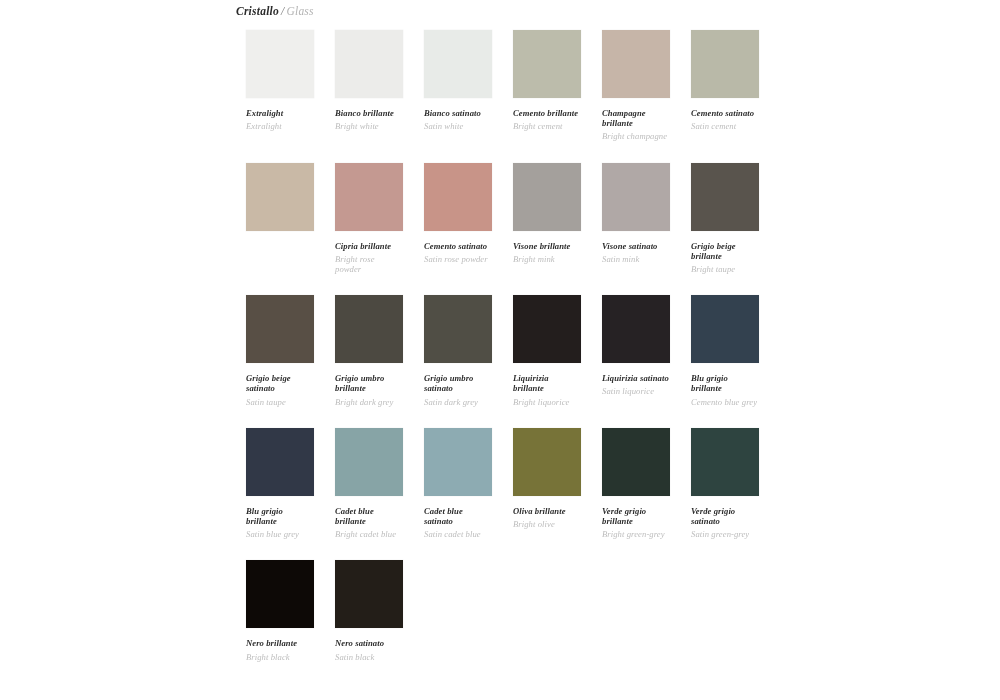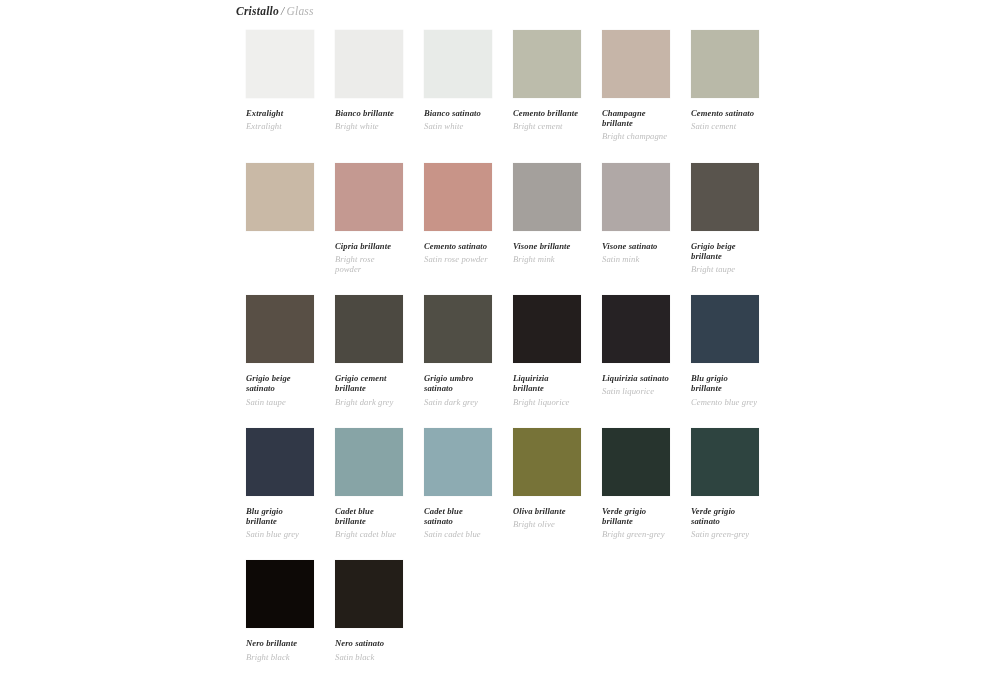--- a/index.html
+++ b/index.html
@@ -177,21 +177,21 @@
       <div class="swatch-card">
         <div class="swatch-chip" style="background-color: rgb(88, 79, 69);"></div>
         <div class="swatch-labels">
           <div class="swatch-name-it">Grigio beige satinato</div>
           <div class="swatch-name-en">Satin taupe</div>
         </div>
       </div>
       <div class="swatch-card">
         <div class="swatch-chip" style="background-color: rgb(76, 73, 65);"></div>
         <div class="swatch-labels">
-          <div class="swatch-name-it">Grigio cement brillante</div>
+          <div class="swatch-name-it">Grigio umbro brillante</div>
           <div class="swatch-name-en">Bright dark grey</div>
         </div>
       </div>
       <div class="swatch-card">
         <div class="swatch-chip" style="background-color: rgb(80, 78, 69);"></div>
         <div class="swatch-labels">
           <div class="swatch-name-it">Grigio umbro satinato</div>
           <div class="swatch-name-en">Satin dark grey</div>
         </div>
       </div>

